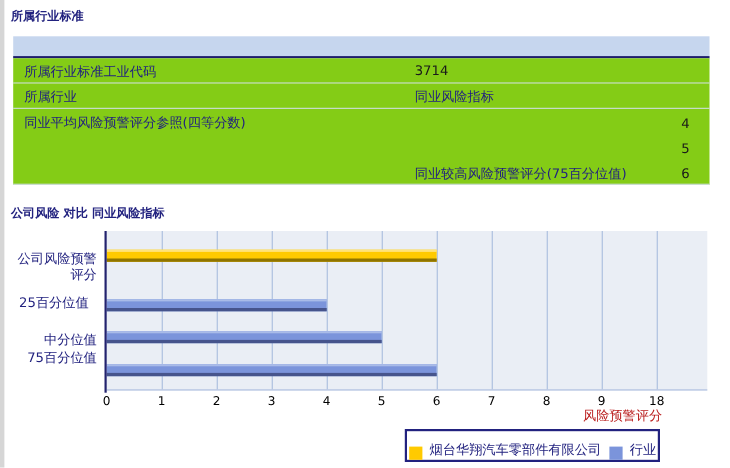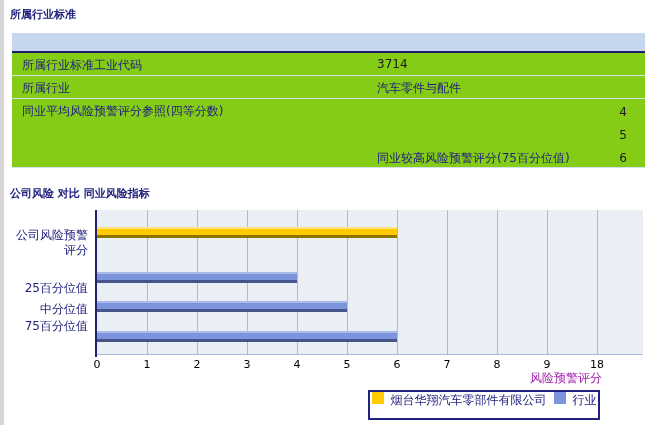--- a/index.html
+++ b/index.html
@@ -34,46 +34,46 @@
   .gridline { position:absolute; top:0; width:1px; height:100%; background:#a9bcde; }
   .bar { position:absolute; left:0; height:11px; border-top:2px solid; border-bottom:3px solid; }
   .bar-yellow { background:#ffca00; border-top-color:#ffe37a; border-bottom-color:#8e7400; }
   .bar-blue   { background:#7b94db; border-top-color:#a9bbe8; border-bottom-color:#46548c; }
 
   .cat-labels { position:absolute; left:0; top:210px; width:92px; height:145px; }
   .cat { position:absolute; right:4px; width:78px; text-align:right; font-size:12px;
          line-height:15px; color:#22227f; transform:translateY(-50%); }
 
   .tick { position:absolute; top:358px; transform:translateX(-50%); font-size:11px; color:#000; }
-  .xaxis-label { position:absolute; top:370px; right:62px; font-size:12px; color:#a21caf;text-align:center; }
+  .xaxis-label { position:absolute; top:370px; right:62px; font-size:12px; color:#b91c1c;text-align:center; }
 
   .legend { position:absolute; left:368px; top:390px; width:232px; height:30px;
             border:2px solid #22227f; background:#ffffff;
-            display:flex; align-items:flex-start; justify-content:center; gap:7px;
+            display:flex; align-items:flex-end; justify-content:center; gap:7px;
             font-size:12px; color:#22227f; white-space:nowrap; }
   .swatch { width:12px; height:12px; flex:0 0 auto; }
 </style>
 </head>
 <body>
 
 <div class="left-strip"></div>
 
 <div id="title1" class="section-title">所属行业标准</div>
 
 <div class="itable">
   <div class="thead"></div>
 
   <div class="trow">
     <span class="tlabel">所属行业标准工业代码</span>
     <span class="tvalue num">3714</span>
   </div>
 
   <div class="trow">
     <span class="tlabel">所属行业</span>
-    <span class="tvalue">汽车零件与配件</span>
+    <span class="tvalue">同业风险指标</span>
   </div>
 
   <div class="trow group">
     <span class="tlabel">同业平均风险预警评分参照(四等分数)</span>
     <div class="group-items">
       <div class="gitem">
         <span class="gi-value">4</span>
       </div>
       <div class="gitem">
         <span class="gi-value">5</span>
@@ -83,21 +83,21 @@
         <span class="gi-value">6</span>
       </div>
     </div>
   </div>
 </div>
 
 <div id="title2" class="section-title">公司风险 对比 同业风险指标</div>
 
 <div class="cat-labels">
   <div class="cat" style="top:33px;">公司风险预警评分</div>
-  <div class="cat" style="top:78px;">25百分位值</div>
+  <div class="cat" style="top:66px;text-align:center;">25百分位值</div>
   <div class="cat" style="top:99px;">中分位值</div>
   <div class="cat" style="top:116px;text-align:right;">75百分位值</div>
 </div>
 
 <div class="plot" id="plot">
     <div class="gridline" style="left: 50px;"></div>
     <div class="gridline" style="left: 100px;"></div>
     <div class="gridline" style="left: 150px;"></div>
     <div class="gridline" style="left: 200px;"></div>
     <div class="gridline" style="left: 250px;"></div>

